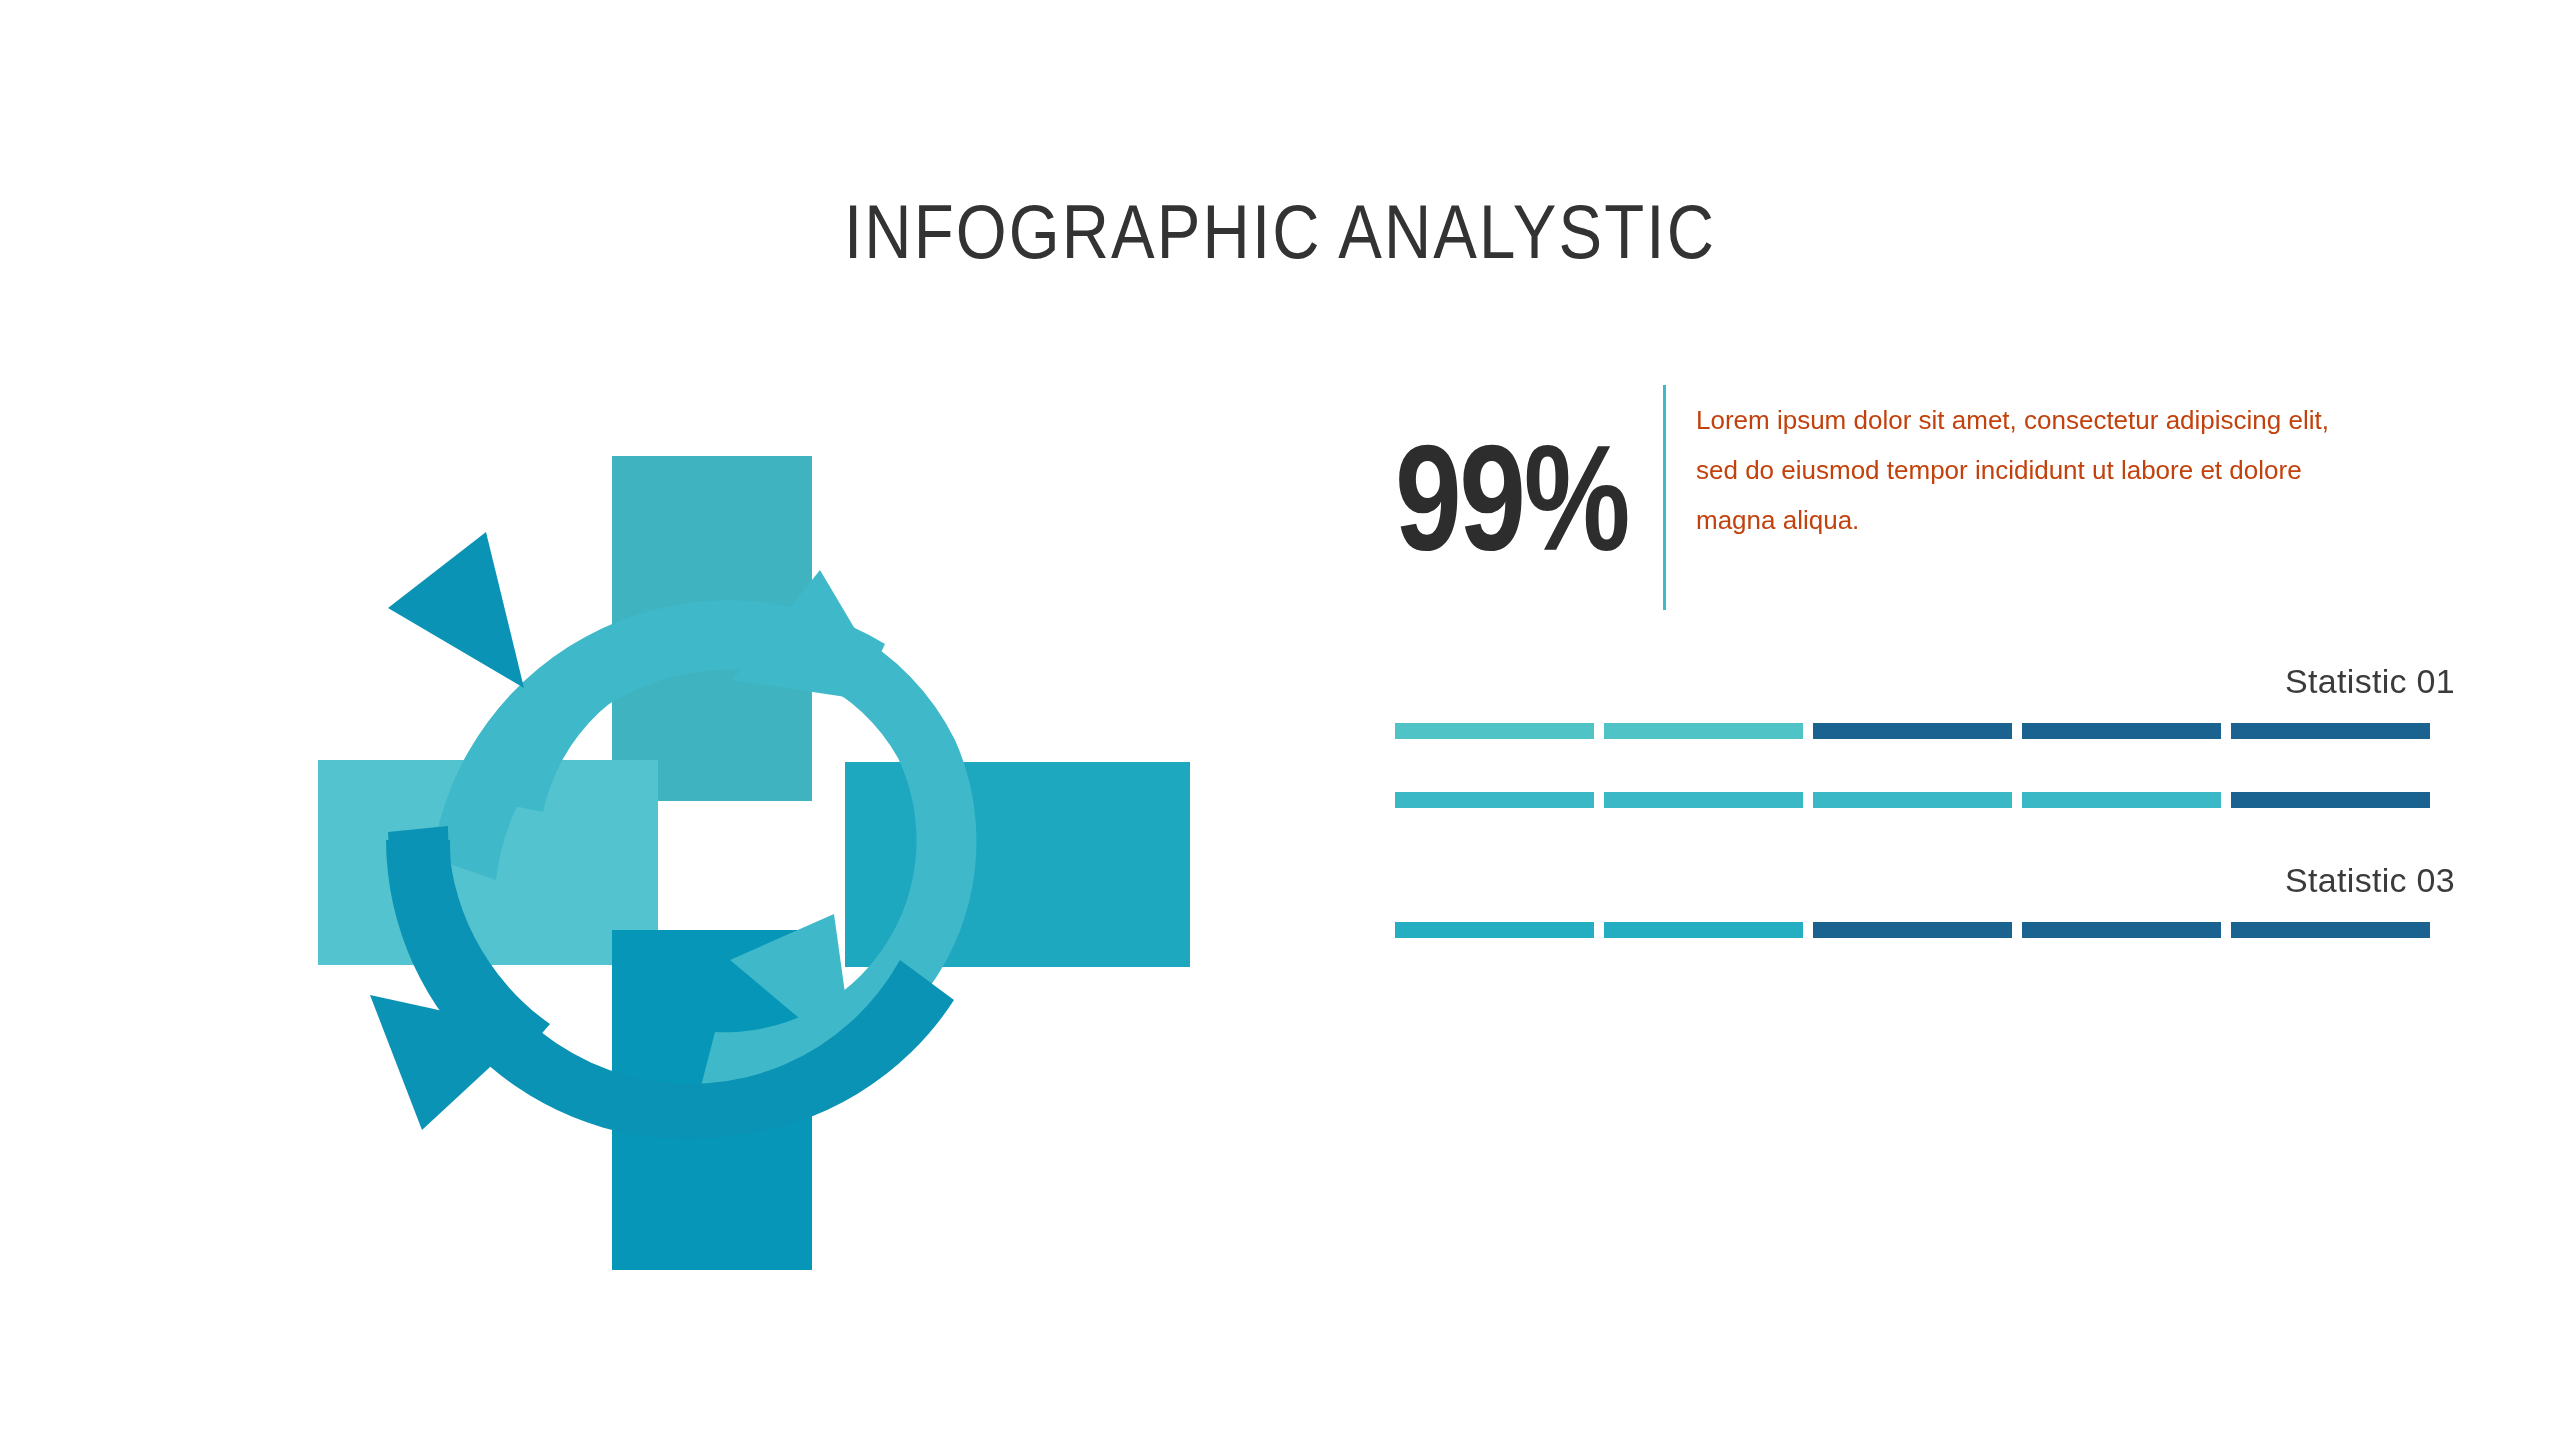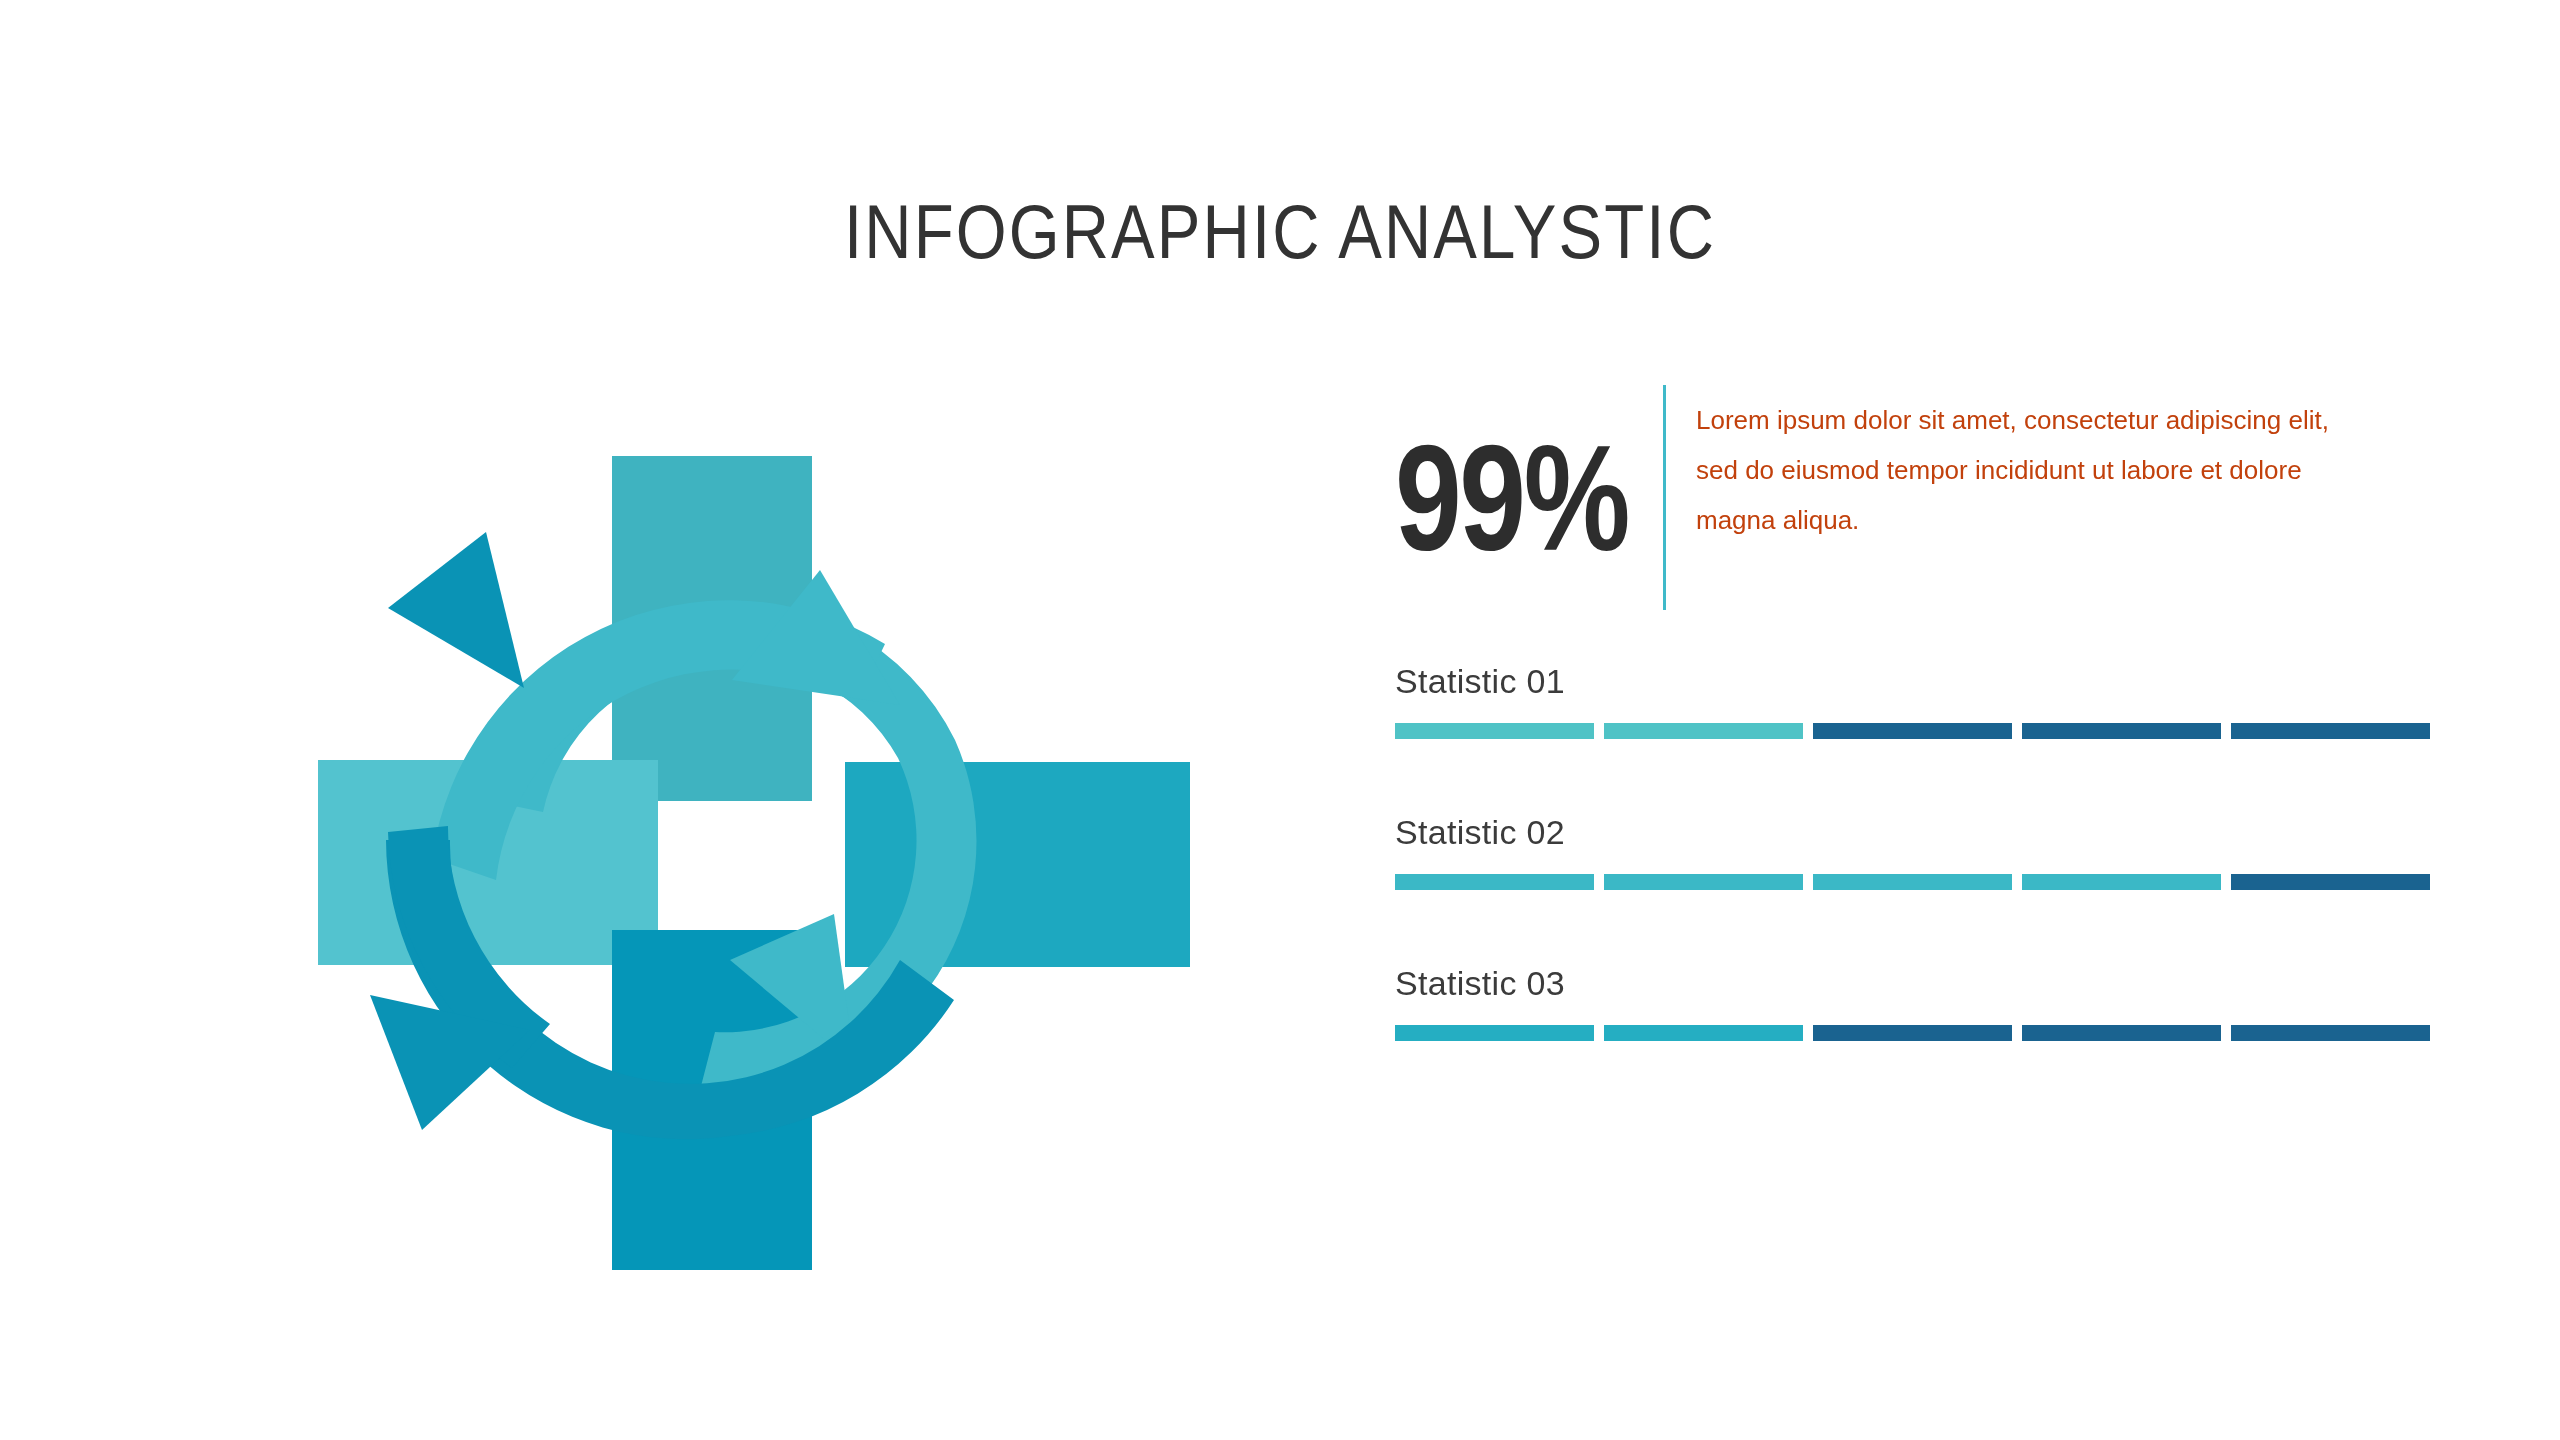--- a/index.html
+++ b/index.html
@@ -95,21 +95,21 @@
     font-weight: 400;
     line-height: 50px;
     color: #c2410c;
     max-width: 680px;
   }
 
   
   .stats {
     margin-top: 52px;
   }
-  .stat-row { margin-bottom: 74px; }
+  .stat-row { margin-bottom: 53px; text-align: right; }
   .stat-label {
     font-family: "Liberation Sans", sans-serif;
     font-size: 34px;
     font-weight: 400;
     color: #3b3b3b;
     letter-spacing: 0.3px;
     margin-bottom: 22px;
   }
   .stat-bar {
     display: flex;
@@ -233,21 +233,20 @@
       <div class="stat-bar">
         <div class="seg" style="background: rgb(79, 195, 198);"></div>
         <div class="seg" style="background: rgb(79, 195, 198);"></div>
         <div class="seg" style="background: rgb(26, 99, 144);"></div>
         <div class="seg" style="background: rgb(26, 99, 144);"></div>
         <div class="seg" style="background: rgb(26, 99, 144);"></div>
       </div>
     </div>
 
     <div class="stat-row">
-      <div class="stat-label">Statistic 02</div>
       <div class="stat-bar">
         <div class="seg" style="background: rgb(59, 184, 198);"></div>
         <div class="seg" style="background: rgb(59, 184, 198);"></div>
         <div class="seg" style="background: rgb(59, 184, 198);"></div>
         <div class="seg" style="background: rgb(59, 184, 198);"></div>
         <div class="seg" style="background: rgb(26, 99, 144);"></div>
       </div>
     </div>
 
     <div class="stat-row">

